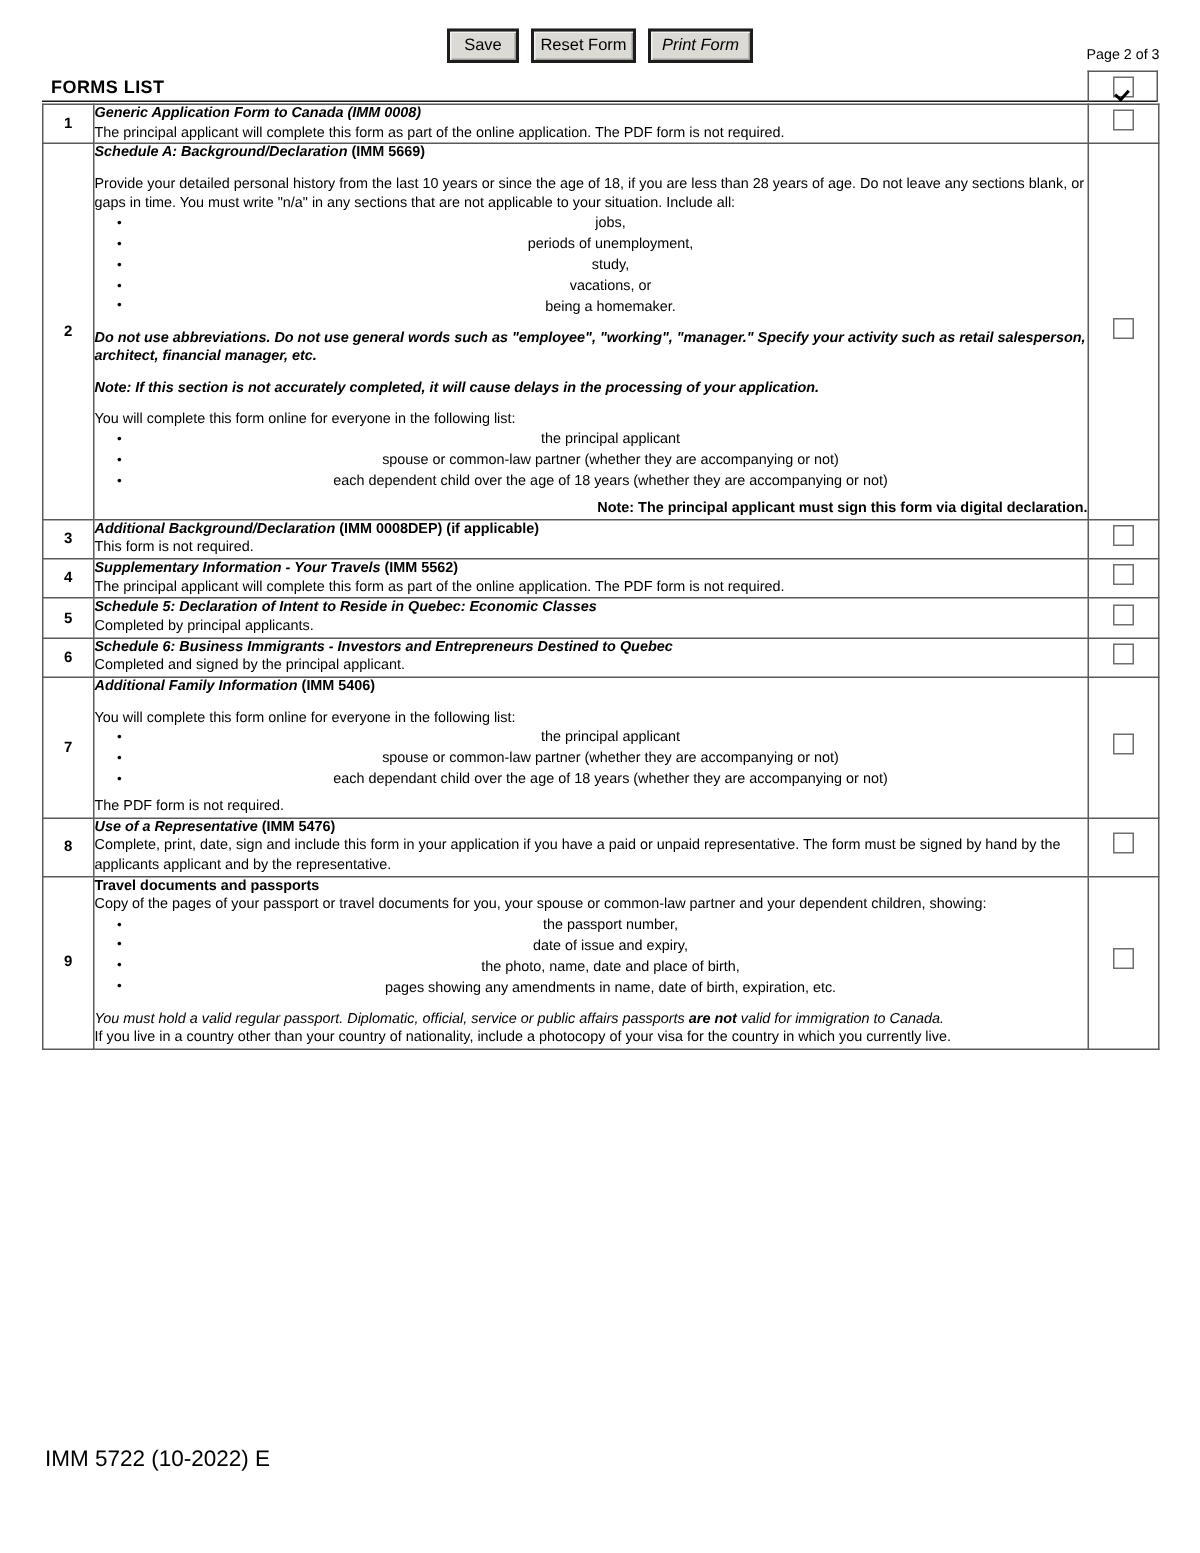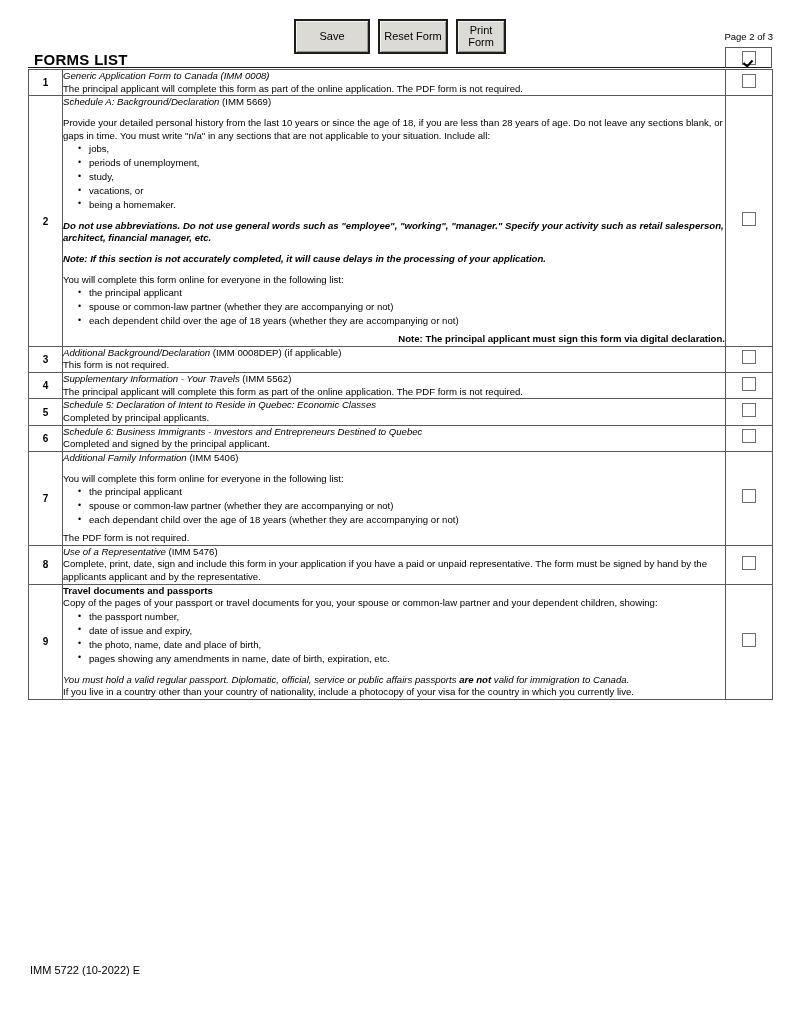--- a/index.html
+++ b/index.html
@@ -33,23 +33,23 @@
     border-radius: 0;
     font-family: "Liberation Sans", sans-serif;
     font-size: 11px;
     color: #000;
     padding: 3px 0 4px 0;
     text-align: center;
     line-height: 1.1;
     cursor: pointer;
     box-shadow: inset 1px 1px 0 #f3f2ef, inset -1px -1px 0 #9b9a96;
   }
-  .btn-save { width: 76px; }
+  .btn-save { width: 48px; }
   .btn-reset { width: 70px; }
-  .btn-print { width: 50px; }
+  .btn-print { width: 70px; font-style: italic; }
 
   
   .page-label {
     position: absolute;
     top: 31px;
     right: 27px;
     font-size: 9.5px;
     color: #000;
     white-space: nowrap;
   }
@@ -60,21 +60,21 @@
     top: 48px;
     left: 28px;
     width: 744px;
     height: 20px;
     border-bottom: 1.5px solid #1d1d1d;
   }
   .section-header .title {
     position: absolute;
     left: 6px;
     top: 3px;
-    font-size: 15px;
+    font-size: 12px;
     font-weight: bold;
     letter-spacing: 0.3px;
   }
   .header-check-cell {
     position: absolute;
     right: 0;
     top: -1px;
     width: 47px;
     height: 21px;
     border-left: 1px solid #5a5a5a;
@@ -131,55 +131,56 @@
   }
   .chk-cell {
     text-align: center;
   }
   .body-cell {
     padding: 6px 9px 7px 9px;
     font-size: 9.6px;
     line-height: 1.32;
   }
 
-  .ttl { font-weight: normal; font-style: italic; }
+  .ttl { font-weight: bold; font-style: italic; }
   .ttl .plain { font-style: normal; }
   .ttl-up { font-weight: bold; font-style: normal; }
 
   .para { margin: 0; }
   .gap { height: 8px; }
   .gap-sm { height: 5px; }
 
   ul.bl {
     margin: 0;
     padding-left: 26px;
     list-style: none;
   }
   ul.bl li {
     position: relative;
     line-height: 1.45;
+    text-align: center;
   }
   ul.bl li::before {
     content: "•";
     position: absolute;
     left: -11px;
     top: -0.5px;
     font-size: 9px;
   }
 
   .bi { font-weight: bold; font-style: italic; }
   .b { font-weight: bold; text-align: right; }
   .i { font-style: italic; }
 
   
   .footer {
     position: absolute;
     left: 30px;
     top: 964px;
-    font-size: 11px;
+    font-size: 15px;
   }
 </style>
 </head>
 <body>
 
 <div class="toolbar">
   <button class="btn btn-save">Save</button>
   <button class="btn btn-reset">Reset Form</button>
   <button class="btn btn-print">Print Form</button>
 </div>

